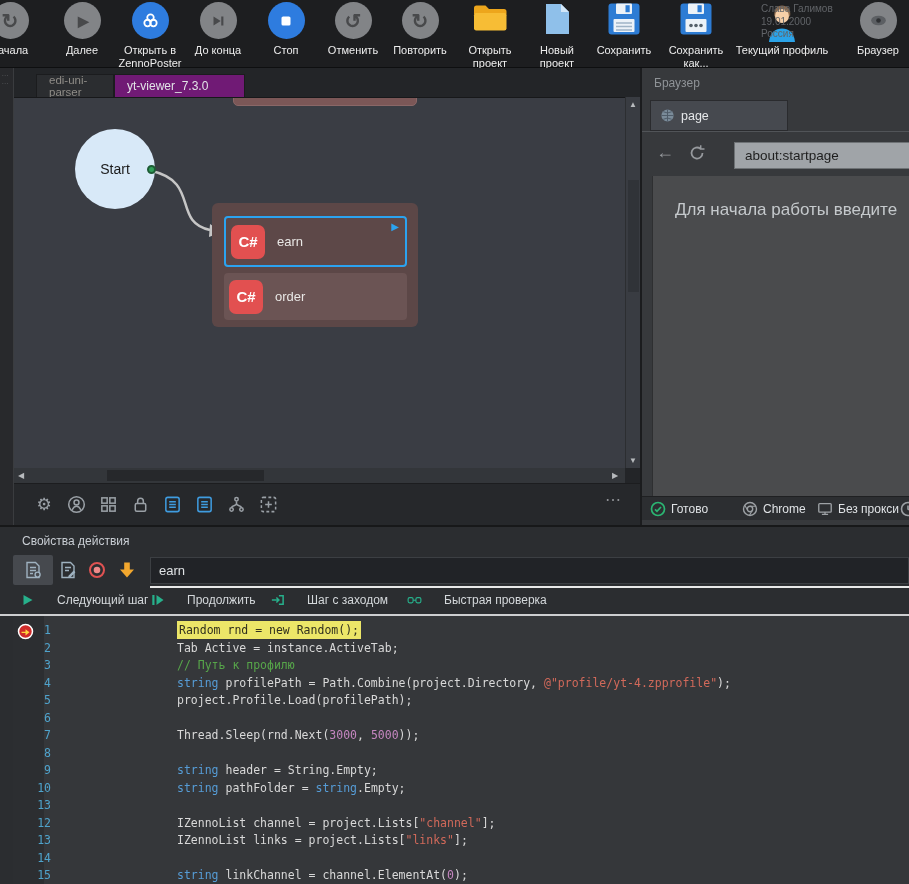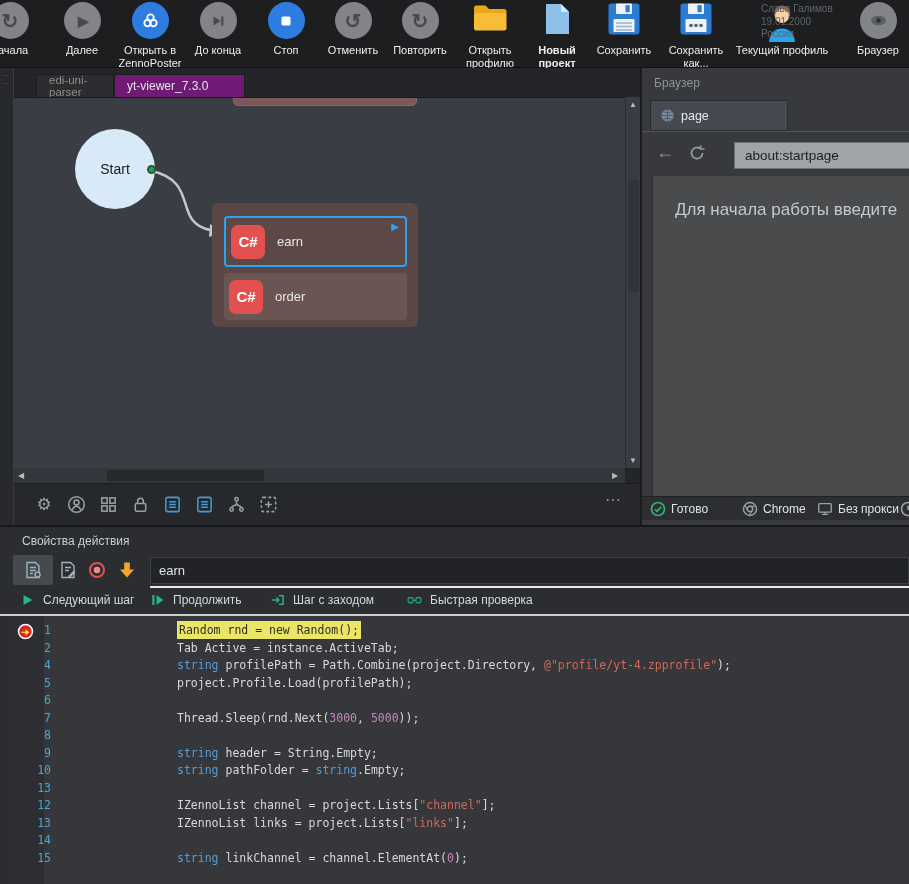--- a/index.html
+++ b/index.html
@@ -75,21 +75,21 @@
   
   .props{position:absolute;left:0;top:525px;width:909px;height:359px;background:#2b2d30;border-top:2px solid #171819;}
   .props-title{position:absolute;left:22px;top:7px;font-size:12px;color:#c9ced4;}
   .pbtn{position:absolute;top:28px;width:30px;height:30px;display:flex;align-items:center;justify-content:center;}
   .pbtn.active{background:#46494e;border-radius:2px;width:40px;}
   .pbtn svg{width:20px;height:20px;}
   .name-input{position:absolute;left:150px;top:30px;width:759px;height:27px;background:#212327;border:1px solid #3c3f43;
               color:#dfe2e4;font-size:13px;display:flex;align-items:center;padding-left:8px;}
   .input-underline{position:absolute;left:150px;top:59px;width:759px;height:2px;background:#e9e9e9;}
   .debugbar{position:absolute;left:0;top:63px;width:909px;height:24px;}
-  .dbg{position:absolute;top:3px;display:flex;align-items:center;gap:8px;font-size:12px;color:#d4d8db;}
+  .dbg{position:absolute;top:3px;display:flex;align-items:center;gap:22px;font-size:12px;color:#d4d8db;}
   .dbg svg{width:15px;height:14px;}
   .dbg-sep{position:absolute;left:0;top:87px;width:909px;height:2px;background:#cdced0;}
 
   
   .editor{position:absolute;left:13px;top:89px;width:896px;height:270px;background:#35373a;overflow:hidden;
           font-family:"DejaVu Sans Mono",monospace;font-size:11.5px;}
   .gutter{position:absolute;left:0;top:0;width:31px;height:270px;background:#2c2e31;}
   .codewrap{position:absolute;left:0;top:6px;width:896px;}
   .cl{height:17.5px;line-height:17.5px;white-space:pre;}
   .ln{display:inline-block;width:38px;text-align:right;color:#4fa3cc;}
@@ -169,23 +169,23 @@
         </div>
         <div class="tb-label">Повторить</div>
       </div>
       <div class="tb-item" style="left: 455px; width: 70px;">
         <div class="tb-icon">
           <svg width="38" height="32" viewBox="0 0 38 32">
             <path d="M3 6q0-2.5 2.5-2.5h9L18 7h15q2.5 0 2.5 2.5v3H3z" fill="#eda61c"></path>
             <rect x="3" y="11" width="32.5" height="17.5" rx="2.2" fill="#f7bd35"></rect>
           </svg>
         </div>
-        <div class="tb-label">Открыть профилю</div>
-      </div>
-      <div class="tb-item" style="left: 522px; width: 70px; font-weight: bold;">
+        <div class="tb-label">Открыть проект</div>
+      </div>
+      <div class="tb-item" style="left: 522px; width: 70px;">
         <div class="tb-icon">
           <svg width="28" height="34" viewBox="0 0 28 34">
             <path d="M3 2h15l8 8v22H3z" fill="#8fc0ea"></path>
             <path d="M18 2l8 8h-8z" fill="#d3e7f8"></path>
           </svg>
         </div>
         <div class="tb-label">Новый проект</div>
       </div>
       <div class="tb-item" style="left: 586px; width: 76px;">
         <div class="tb-icon">
@@ -485,20 +485,21 @@
       <div class="gutter"></div>
       <span class="marker">
         <svg width="17" height="17" viewBox="0 0 18 18">
             <circle cx="9" cy="9" r="7.4" fill="#cf2b2b" stroke="#fff" stroke-width="1.6"></circle>
             <path d="M4.8 9.2 h4.2 V6.6 l4.2 3.3 -4.2 3.3 V10.6 H4.8z" fill="#ffd43d"></path>
           </svg>
       </span>
       <div class="codewrap" id="codelines">
           <div class="cl"><span class="ln">1</span><span class="cd"><span class="tk-hl">Random rnd = new Random();</span></span></div>
           <div class="cl"><span class="ln">2</span><span class="cd"><span class="tk-pl">Tab Active = instance.ActiveTab;</span></span></div>
+          <div class="cl"><span class="ln">3</span><span class="cd"><span class="tk-cm">// Путь к профилю</span></span></div>
           <div class="cl"><span class="ln">4</span><span class="cd"><span class="tk-kw">string</span><span class="tk-pl"> profilePath = Path.Combine(project.Directory, </span><span class="tk-st">@"profile/yt-4.zpprofile"</span><span class="tk-pl">);</span></span></div>
           <div class="cl"><span class="ln">5</span><span class="cd"><span class="tk-pl">project.Profile.Load(profilePath);</span></span></div>
           <div class="cl"><span class="ln">6</span><span class="cd"></span></div>
           <div class="cl"><span class="ln">7</span><span class="cd"><span class="tk-pl">Thread.Sleep(rnd.Next(</span><span class="tk-nu">3000</span><span class="tk-pl">, </span><span class="tk-nu">5000</span><span class="tk-pl">));</span></span></div>
           <div class="cl"><span class="ln">8</span><span class="cd"></span></div>
           <div class="cl"><span class="ln">9</span><span class="cd"><span class="tk-kw">string</span><span class="tk-pl"> header = String.Empty;</span></span></div>
           <div class="cl"><span class="ln">10</span><span class="cd"><span class="tk-kw">string</span><span class="tk-pl"> pathFolder = </span><span class="tk-kw">string</span><span class="tk-pl">.Empty;</span></span></div>
           <div class="cl"><span class="ln">13</span><span class="cd"></span></div>
           <div class="cl"><span class="ln">12</span><span class="cd"><span class="tk-pl">IZennoList channel = project.Lists[</span><span class="tk-st">"channel"</span><span class="tk-pl">];</span></span></div>
           <div class="cl"><span class="ln">13</span><span class="cd"><span class="tk-pl">IZennoList links = project.Lists[</span><span class="tk-st">"links"</span><span class="tk-pl">];</span></span></div>

